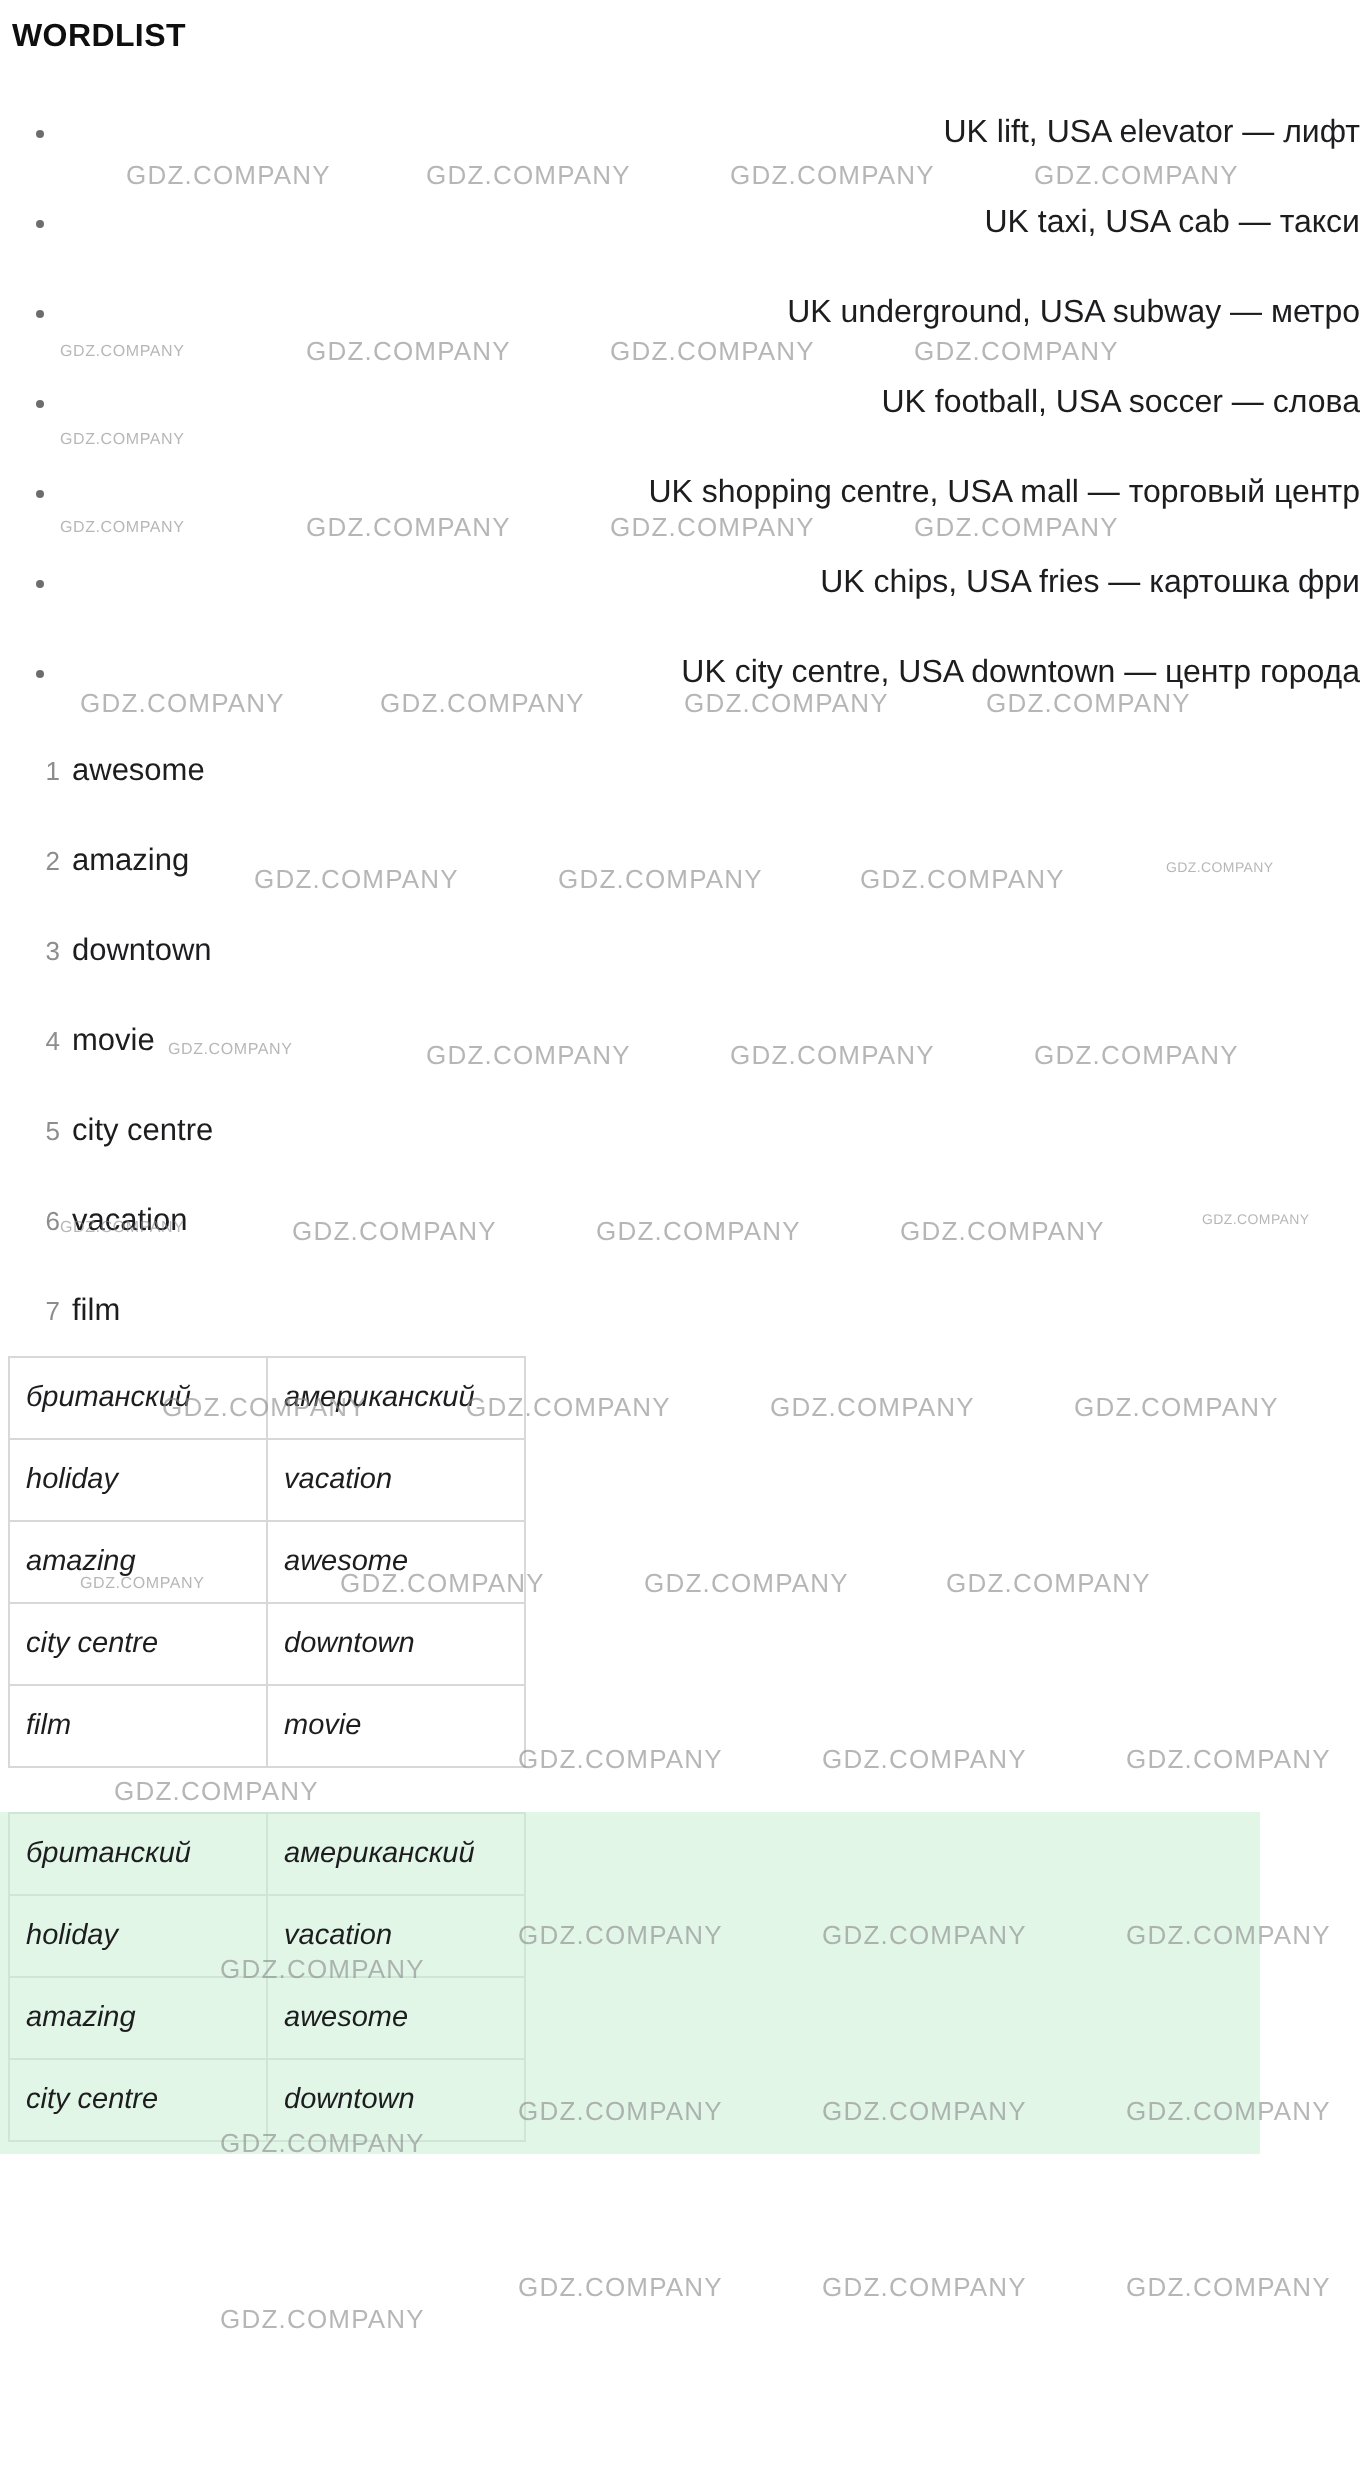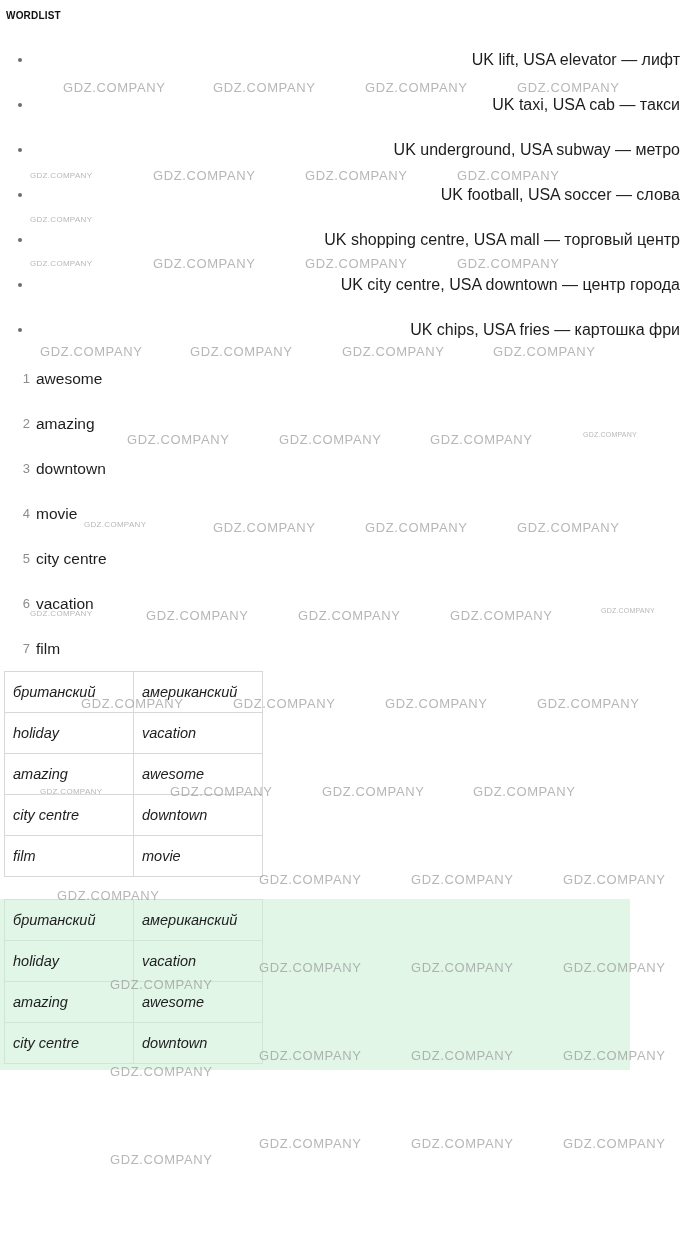--- a/index.html
+++ b/index.html
@@ -26,21 +26,21 @@
   .intro {
     font-size: 15.5px;
     line-height: 32px;
     color: #17181a;
     padding: 6px 8px 0 6px;
     letter-spacing: 0.1px;
   }
 
   
   .wordlist-title {
-    font-size: 10px;
+    font-size: 16px;
     font-weight: bold;
     color: #0f0f10;
     letter-spacing: 0.2px;
     padding: 10px 0 0 6px;
   }
 
   
   ul.bullets {
     list-style: none;
     margin: 16px 0 0 0;
@@ -140,22 +140,22 @@
 
 
   <div class="wordlist-title">WORDLIST</div>
 
   <ul class="bullets">
     <li>UK lift, USA elevator — лифт</li>
     <li>UK taxi, USA cab — такси</li>
     <li>UK underground, USA subway — метро</li>
     <li>UK football, USA soccer — слова</li>
     <li>UK shopping centre, USA mall — торговый центр</li>
+    <li>UK chips, USA fries — картошка фри</li>
     <li>UK city centre, USA downtown — центр города</li>
-    <li>UK chips, USA fries — картошка фри</li>
   </ul>
 
   <ol class="numbered">
     <li>
       <span class="num">1</span>
       <span>awesome</span>
     </li>
     <li>
       <span class="num">2</span>
       <span>amazing</span>

